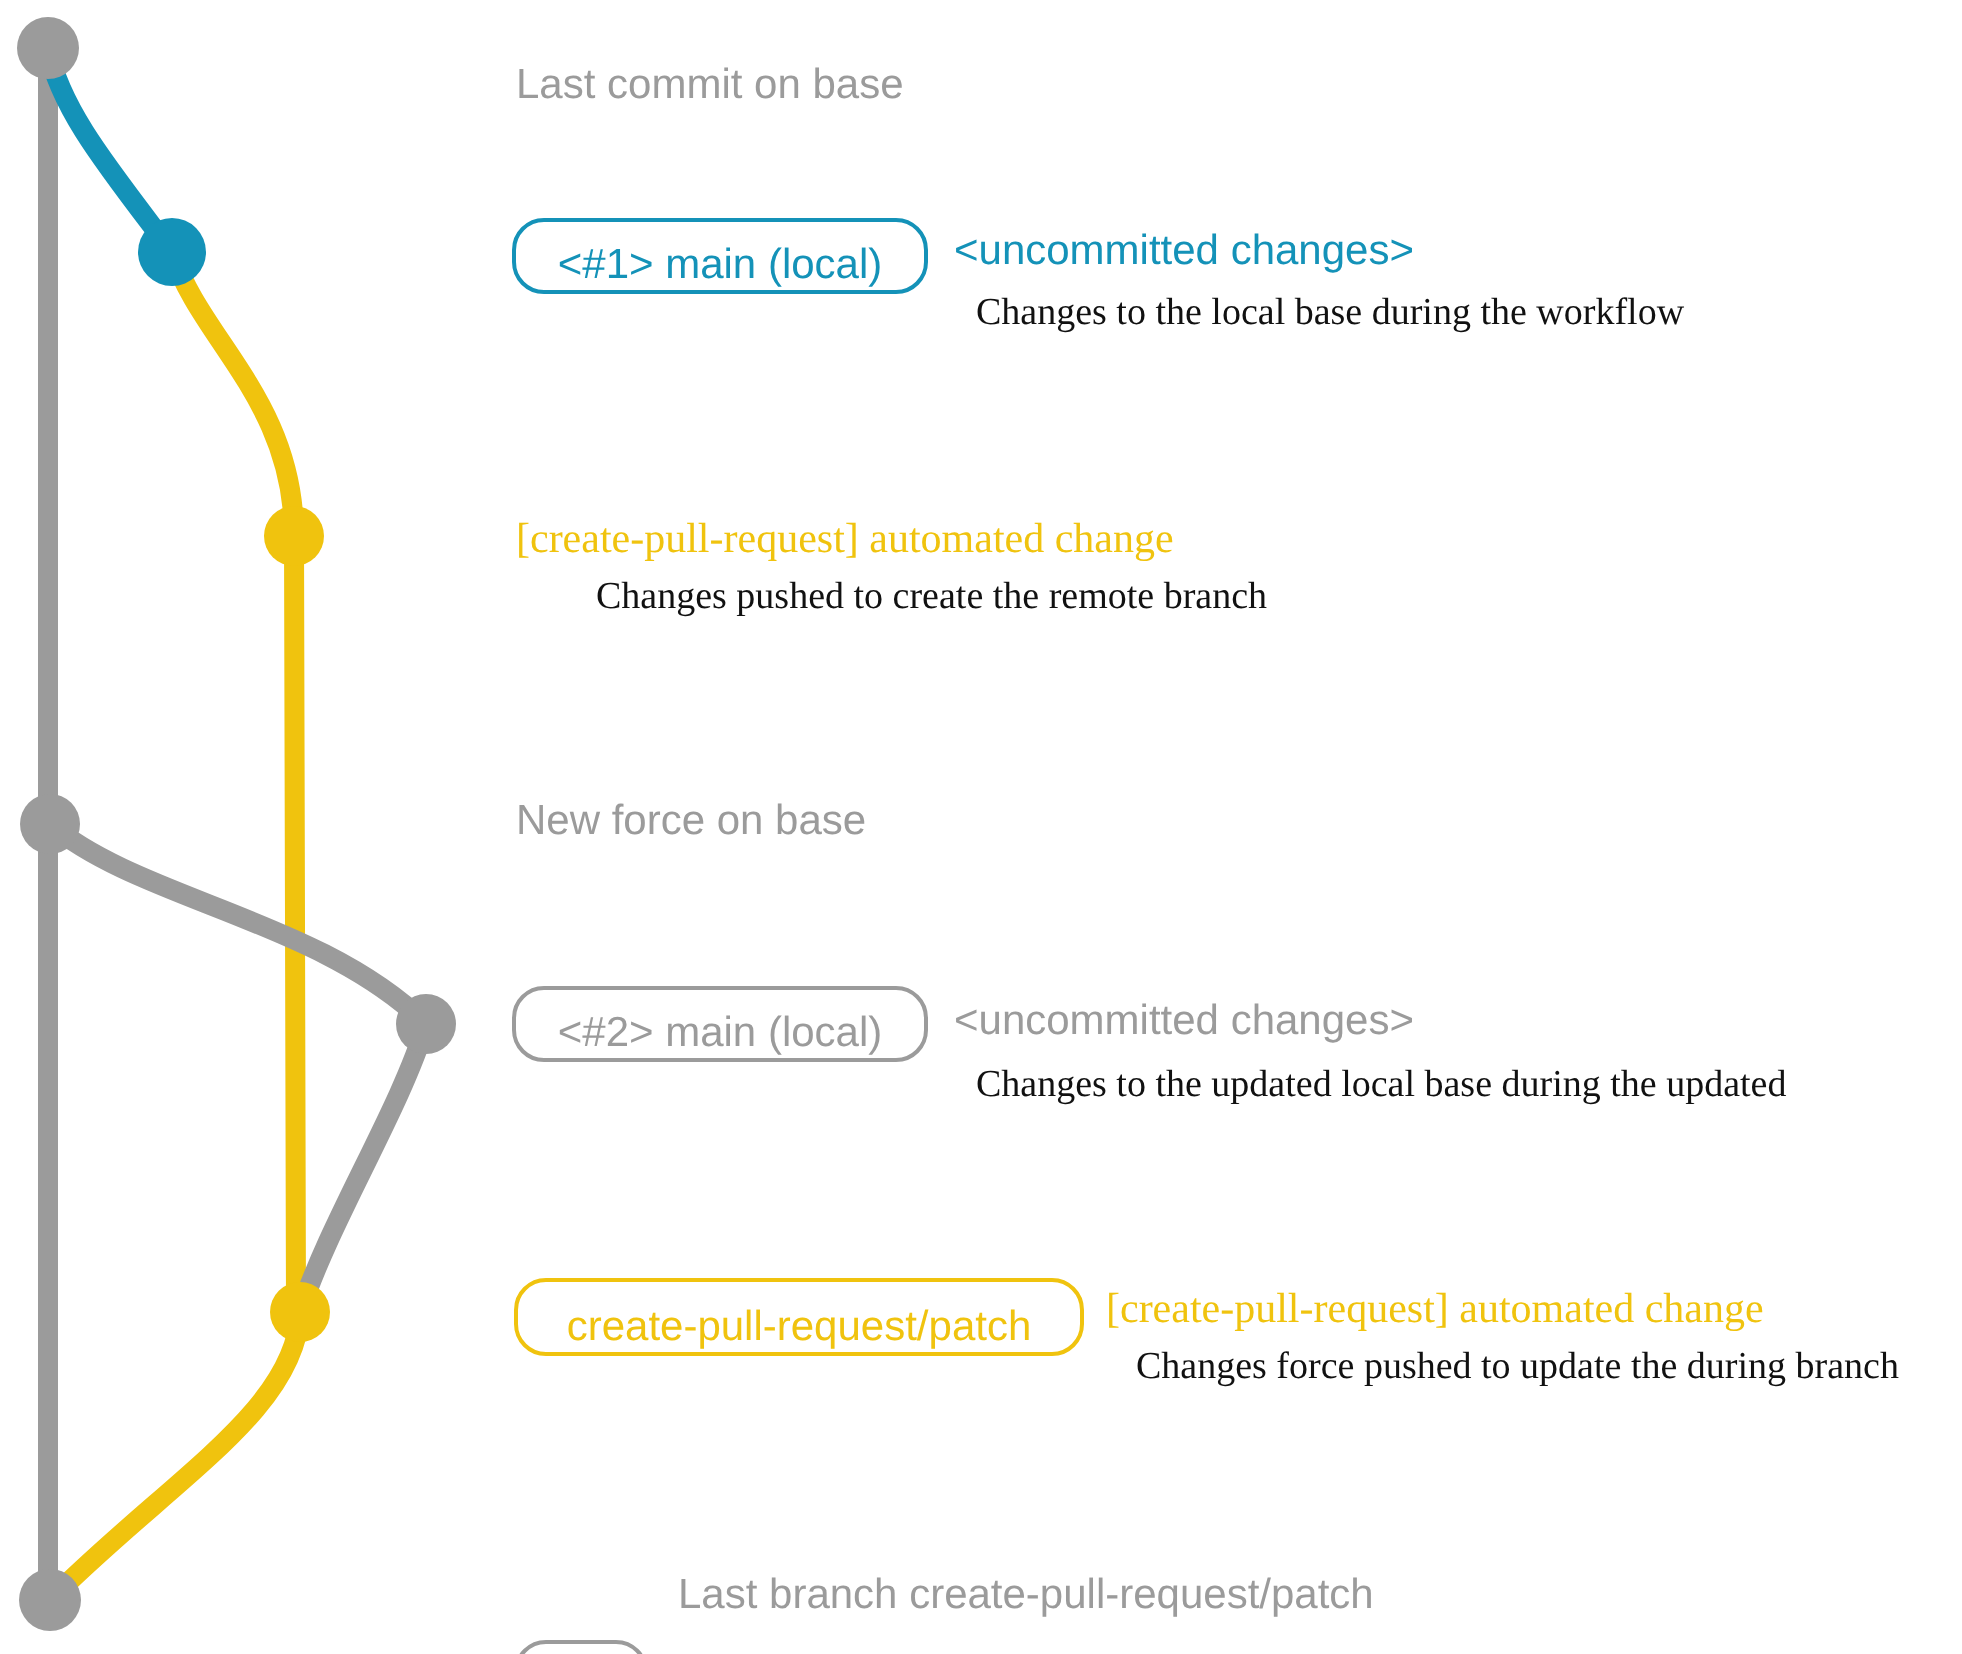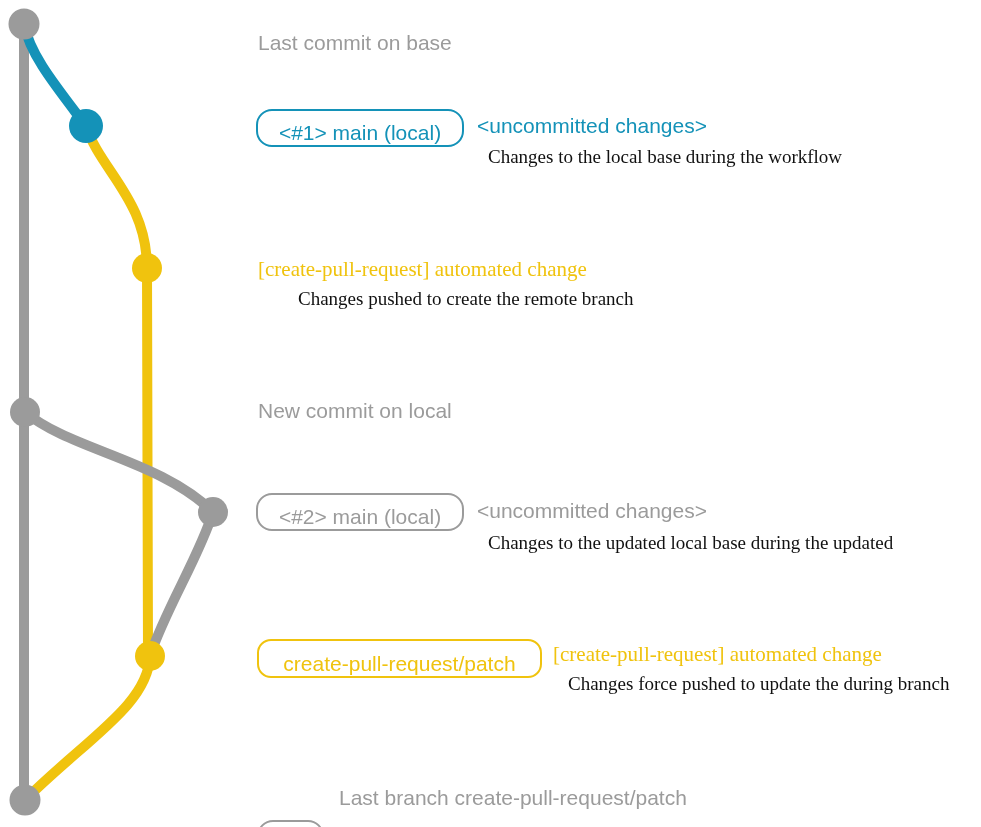--- a/index.html
+++ b/index.html
@@ -55,21 +55,21 @@
     align-items: flex-end;
     justify-content: center;
     white-space: nowrap;
     font-size: 21px;
     border: 2px solid;
     border-radius: 16px;
     background: var(--background);
   }
   .tag-blue   { border-color: var(--local-blue);   color: var(--local-blue); }
   .tag-gray   { border-color: var(--base-gray);    color: var(--base-gray); }
-  .tag-yellow { border-color: var(--branch-yellow);color: var(--branch-yellow); border-radius: 14px; }
+  .tag-yellow { border-color: var(--branch-yellow);color: var(--branch-yellow); }
 </style>
 </head>
 <body>
 
 <div class="stage">
 
   <svg class="graph" width="981" height="827" viewBox="0 0 981 827">
 
     <path class="st st-gray" d="M24 24 L24 800"></path>
 
@@ -96,21 +96,21 @@
 
   <div class="tag tag-blue" style="left:256px; top:109px; width:208px; height:38px;">
     <span>&lt;#1&gt; main (local)</span>
   </div>
   <div class="lbl lbl-blue" style="left:477px; top:113px;">&lt;uncommitted changes&gt;</div>
   <div class="desc" style="left:488px; top:145px;text-align:right;">Changes to the local base during the workflow</div>
 
   <div class="lbl lbl-yellow" style="left:258px; top:257px;">[create-pull-request] automated change</div>
   <div class="desc" style="left:270px; top:287px;margin-left:28px;">Changes pushed to create the remote branch</div>
 
-  <div class="lbl lbl-gray" style="left:258px; top:398px;">New commit on local</div>
+  <div class="lbl lbl-gray" style="left:258px; top:398px;">New force on base</div>
 
   <div class="tag tag-gray" style="left:256px; top:493px; width:208px; height:38px;">
     <span>&lt;#2&gt; main (local)</span>
   </div>
   <div class="lbl lbl-gray" style="left:477px; top:498px;">&lt;uncommitted changes&gt;</div>
   <div class="desc" style="left:488px; top:531px;">Changes to the updated local base during the updated</div>
 
   <div class="tag tag-yellow" style="left:257px; top:639px; width:285px; height:39px;">
     <span>create-pull-request/patch</span>
   </div>

